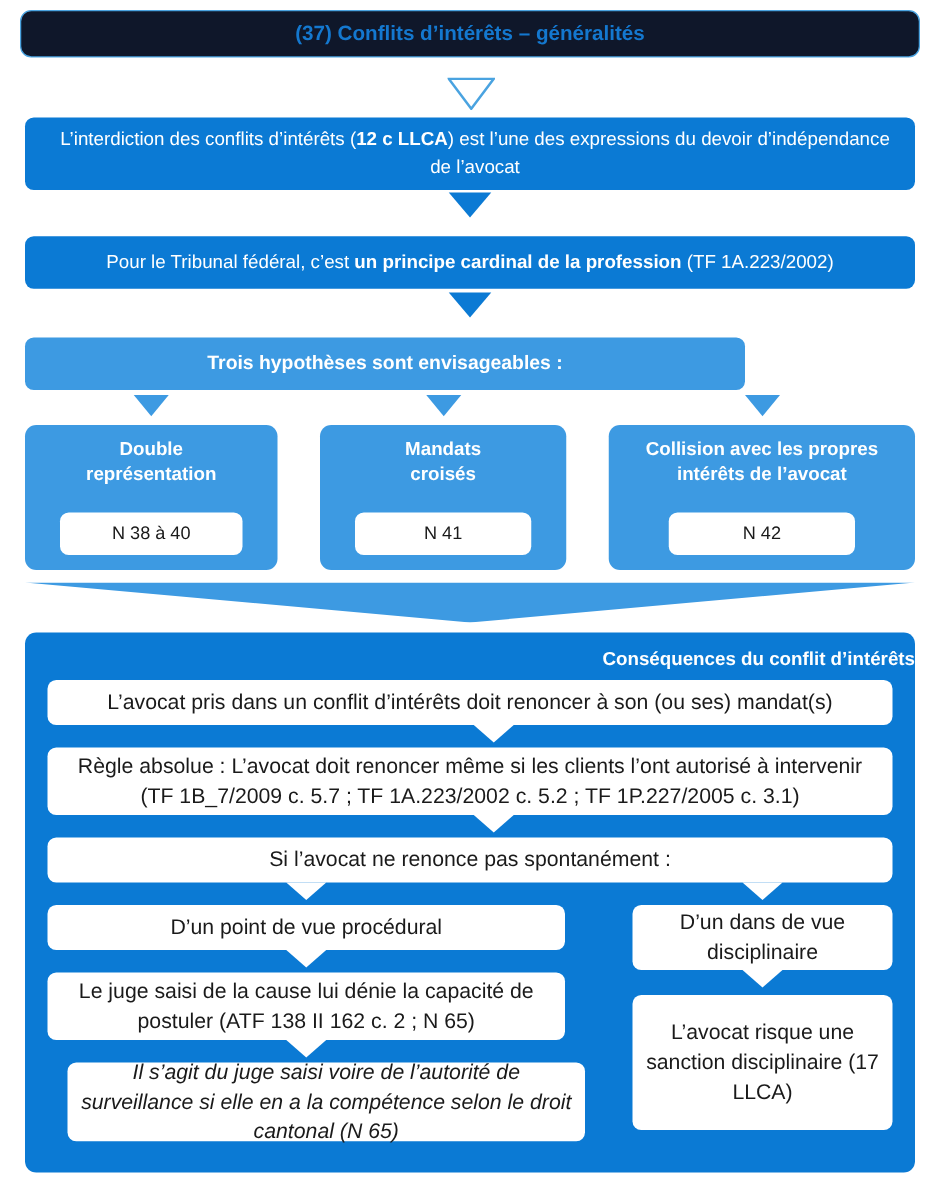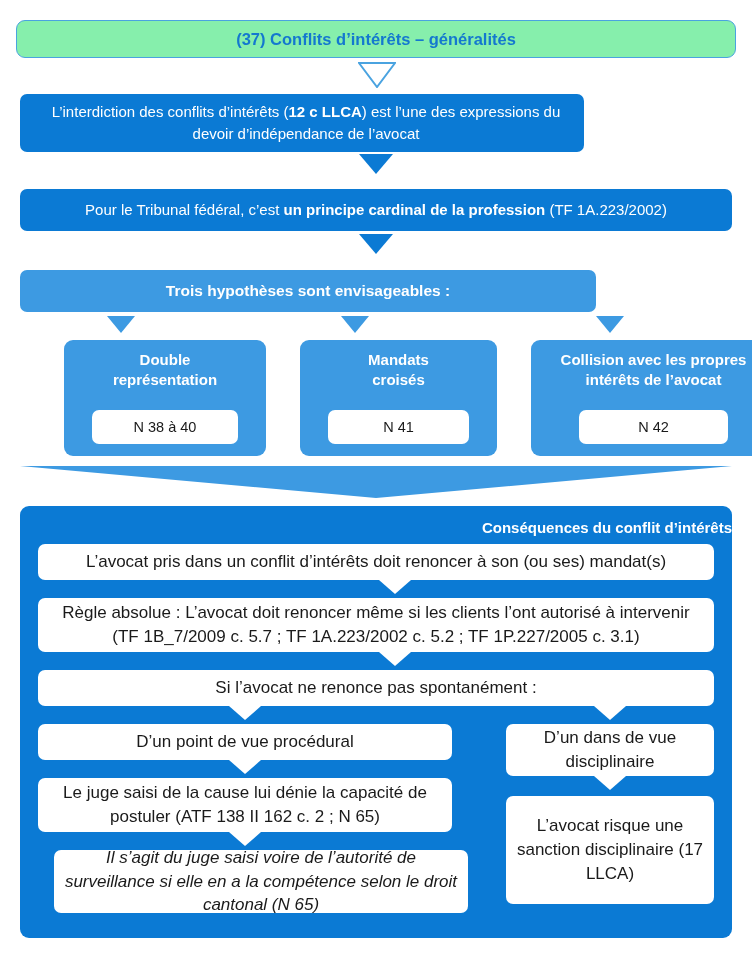--- a/index.html
+++ b/index.html
@@ -21,26 +21,26 @@
     display: flex;
     align-items: center;
     justify-content: center;
     text-align: center;
     box-sizing: border-box;
   }
 
   
   #header-box {
     left: 16px;
-    top: 20px;
+    top: 8px;
     width: 720px;
     height: 38px;
     border: 1.6px solid #4aa3e0;
     border-radius: 9px;
-    background: #86efac;
+    background: #0f172a;
     color: #1478cf;
     font-size: 16.5px;
     font-weight: bold;
   }
 
   
   #hollow-triangle {
     left: 358px;
     top: 62px;
     width: 38px;
@@ -52,21 +52,21 @@
     background: #0b7ad4;
     color: #ffffff;
     border-radius: 7px;
     font-size: 15px;
     line-height: 1.45;
     padding: 6px 16px;
   }
   #stmt-1 {
     left: 20px;
     top: 94px;
-    width: 564px;
+    width: 712px;
     height: 58px;
     padding-left: 24px;
   }
   #stmt-2 {
     left: 20px;
     top: 189px;
     width: 712px;
     height: 42px;
   }
 
@@ -113,21 +113,20 @@
   
   .hyp-col {
     top: 340px;
     background: #3d9ae2;
     border-radius: 9px;
     box-sizing: border-box;
     padding: 10px 10px 12px 10px;
     display: flex;
     flex-direction: column;
     align-items: center;
-    margin-left: 44px;
   }
   #hyp-col-1 { left: 20px;  width: 202px; height: 116px; }
   #hyp-col-2 { left: 256px; width: 197px; height: 116px; }
   #hyp-col-3 { left: 487px; width: 245px; height: 116px; }
 
   .hyp-title {
     color: #ffffff;
     font-weight: bold;
     font-size: 15px;
     line-height: 1.3;

